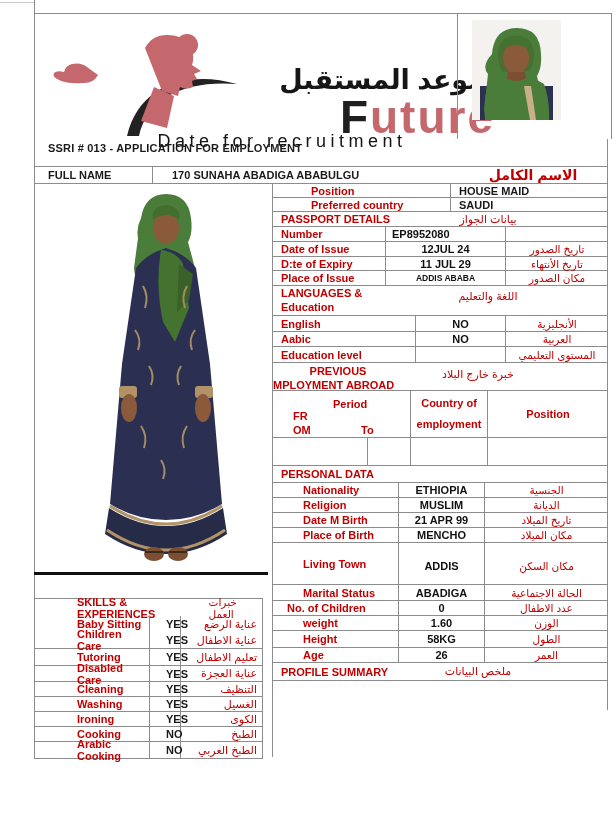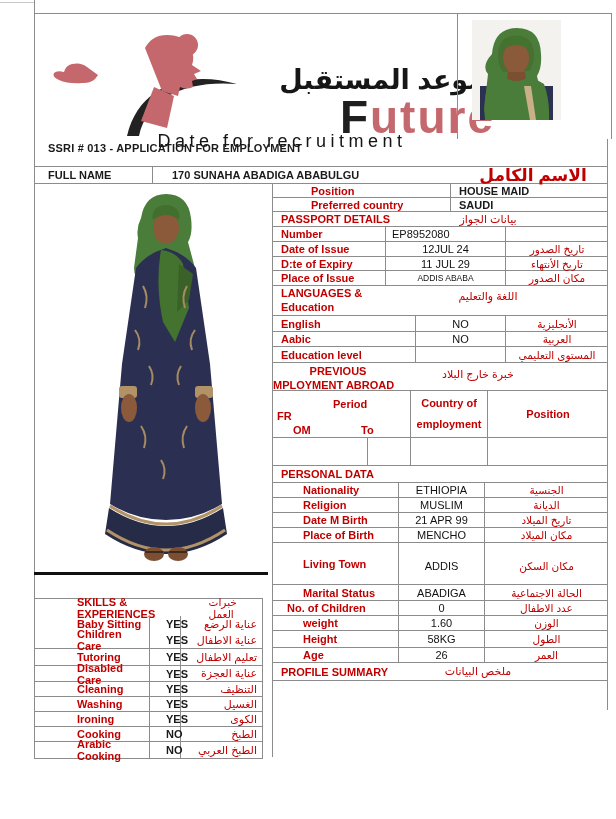--- a/index.html
+++ b/index.html
@@ -29,40 +29,40 @@
   
   .headshot { left:472px; top:20px; width:89px; height:100px; }
 
   
   .ssri-row { left:34px; top:139px; width:574px; height:28px; border-bottom:1px solid #8c8c8c;
               font-size:11px; font-weight:700; padding:3px 0 0 14px; letter-spacing:.2px; }
   .fullname-row { left:34px; top:167px; width:574px; height:17px; border-bottom:1px solid #8c8c8c;
                   display:flex; align-items:center; font-size:11px; font-weight:700; }
   .fn-label { width:119px; padding-left:14px; border-right:1px solid #8c8c8c; height:100%; display:flex; align-items:center; }
   .fn-value { flex:1; padding-left:19px; }
-  .fn-ar { width:150px; text-align:center; font-size:17px; }
+  .fn-ar { width:150px; text-align:center; font-size:14px; }
 
   
   .left-edge   { left:34px; top:0; width:1px; height:757px; }
   .mid-divider { left:272px; top:184px; width:1px; height:573px; }
   .right-edge  { left:607px; top:139px; width:1px; height:571px; }
   .top-notch   { left:0; top:2px; width:35px; height:1px; background:#c9c9c9; }
 
   
   .photo-panel { left:35px; top:184px; width:237px; height:386px; }
   .thick-line { left:34px; top:572px; width:234px; height:3px; background:#101010; }
 
   
   .rtable { left:272px; top:184px; width:336px; display:flex; flex-direction:column;
             font-size:11px; border-left:1px solid #8c8c8c; }
   .rrow { position:relative; display:flex; align-items:center; border-bottom:1px solid #8c8c8c; }
   .cell { height:100%; display:flex; align-items:center; }
   .br { border-right:1px solid #8c8c8c; }
   .lbl { font-weight:700; color:#c00000; }
-  .val { font-weight:400; color:#111; justify-content:center; text-align:right; }
+  .val { font-weight:700; color:#111; justify-content:center; text-align:right; }
   .arb { justify-content:center; text-align:center; color:#c00000; font-size:10.5px; }
 
   .c-lbl { width:178px; padding-left:38px; }
   .c-val { flex:1; padding-left:8px; font-weight:700; }
 
   .p-lbl { width:113px; padding-left:8px; }
   .p-val { width:120px; }
   .p-arb { flex:1; }
 
   .l-lbl { width:143px; padding-left:8px; }
@@ -252,21 +252,21 @@
     <div class="rrow" style="height:28px">
       <div class="cell lbl two-line" style="display:block;padding-top:2px;width:180px">
         <div style="text-align:center;width:130px">PREVIOUS</div>
         <div>MPLOYMENT ABROAD</div>
       </div>
       <div class="sec-ar b" style="left:140px;top:5px">خبرة خارج البلاد</div>
     </div>
     <div class="rrow" style="height:47px">
       <div class="cell e-period br lbl">
         <span class="abs" style="left:60px;top:7px">Period</span>
-        <span class="abs" style="left:4px;top:19px">FR</span>
+        <span class="abs" style="left:20px;top:19px">FR</span>
         <span class="abs" style="left:20px;top:33px">OM</span>
         <span class="abs" style="left:88px;top:33px">To</span>
       </div>
       <div class="cell e-country br lbl">
         <div>Country of</div>
         <div>employment</div>
       </div>
       <div class="cell e-pos lbl">Position</div>
     </div>
     <div class="rrow" style="height:28px">

